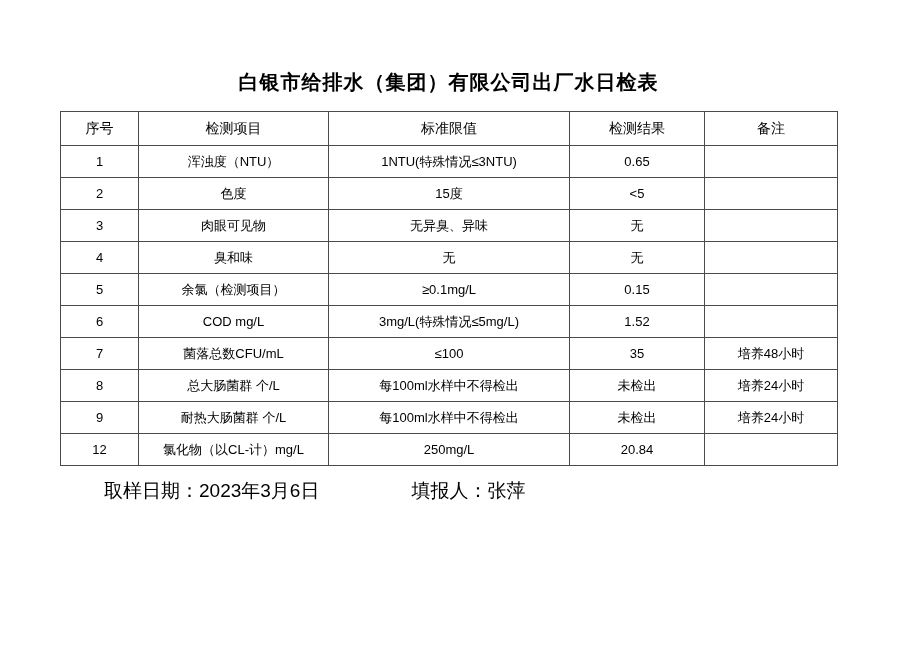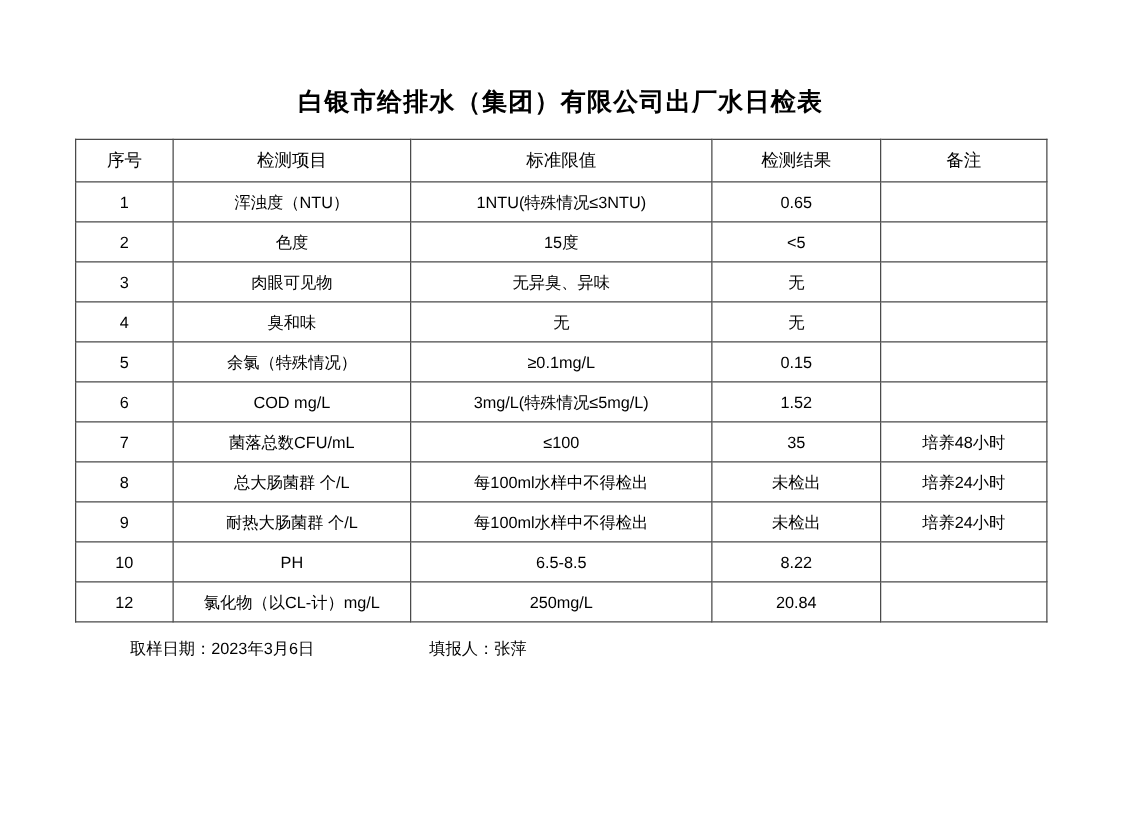--- a/index.html
+++ b/index.html
@@ -59,21 +59,21 @@
   col.c-no     { width: 78px; }
   col.c-item   { width: 190px; }
   col.c-limit  { width: 241px; }
   col.c-result { width: 135px; }
   col.c-remark { width: 133px; }
 
   .footer-row {
     margin: 12px 60px 0 60px;
     width: 777px;
     display: flex;
-    font-size: 13px;
+    font-size: 19px;
     position: relative;
   }
   .footer-cell {
     white-space: nowrap;
   }
   .f-sample { margin-left: 44px; }
   .f-test   { margin-left: 132px; }
   .f-filler { margin-left: 92px; }
 </style>
 </head>
@@ -125,21 +125,21 @@
         </tr>
         <tr>
           <td>4</td>
           <td>臭和味</td>
           <td>无</td>
           <td>无</td>
           <td></td>
         </tr>
         <tr>
           <td>5</td>
-          <td>余氯（特殊情况）</td>
+          <td>余氯（检测项目）</td>
           <td>≥0.1mg/L</td>
           <td>0.15</td>
           <td></td>
         </tr>
         <tr>
           <td>6</td>
           <td>COD      mg/L</td>
           <td>3mg/L(特殊情况≤5mg/L)</td>
           <td>1.52</td>
           <td></td>
@@ -159,27 +159,20 @@
           <td>培养24小时</td>
         </tr>
         <tr>
           <td>9</td>
           <td>耐热大肠菌群 个/L</td>
           <td>每100ml水样中不得检出</td>
           <td>未检出</td>
           <td>培养24小时</td>
         </tr>
         <tr>
-          <td>10</td>
-          <td>PH</td>
-          <td>6.5-8.5</td>
-          <td>8.22</td>
-          <td></td>
-        </tr>
-        <tr>
           <td>12</td>
           <td>氯化物（以CL-计）mg/L</td>
           <td>250mg/L</td>
           <td>20.84</td>
           <td></td>
         </tr>
       </tbody>
     </table>
   </div>
 

